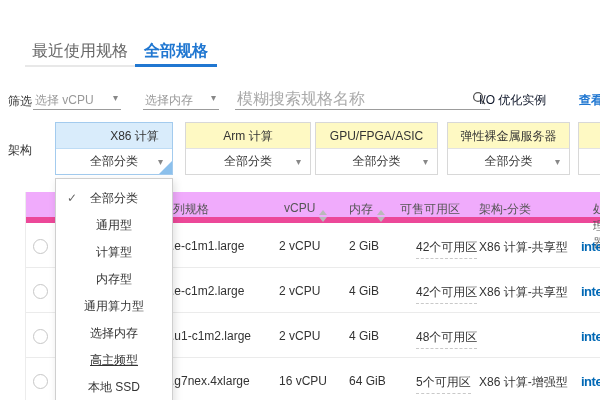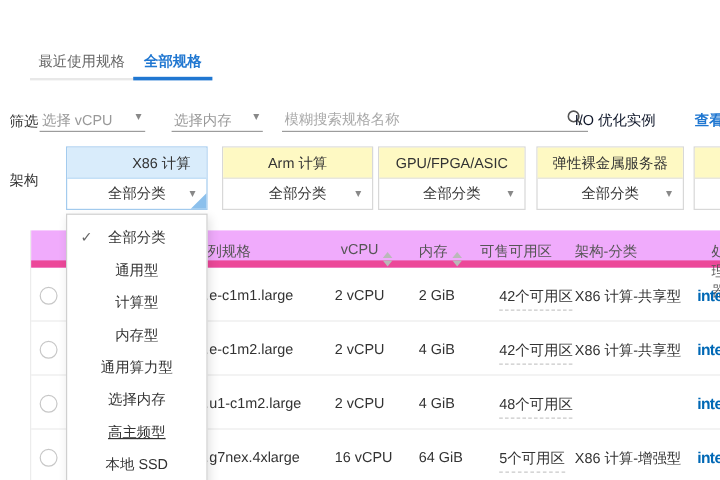--- a/index.html
+++ b/index.html
@@ -4,35 +4,35 @@
 <style>
   * { margin:0; padding:0; box-sizing:border-box; }
   body { background:#fff; }
   #app {
     position:relative; width:600px; height:400px; overflow:hidden;
     background:#fff; font-family:"Liberation Sans","DejaVu Sans",sans-serif;
     font-size:12px; color:#333;
   }
   
   .tabs { position:absolute; left:25px; top:40px; display:flex; }
-  .tab { height:27px; line-height:22px; text-align:center; font-size:12px;
+  .tab { height:27px; line-height:22px; text-align:center; font-size:16px;
          color:#666; border-bottom:2px solid #e8e8e8; padding:0 7px; cursor:pointer; }
   .tab.active { color:#2077d1; font-weight:bold; border-bottom:3px solid #2077d1; padding:0 9px; }
   
   .filter-label { position:absolute; left:8px; top:93px; color:#333; }
   .u-select { position:absolute; top:88px; height:22px; border-bottom:1px solid #9c9c9c;
               color:#999; cursor:pointer; }
   .u-select .txt { position:absolute; left:2px; top:4px; }
   .u-select .caret { position:absolute; right:3px; top:4px; color:#888; font-size:10px; }
   #vcpu-select { left:33px; width:88px; }
   #mem-select  { left:143px; width:76px; }
   .search-wrap { position:absolute; left:235px; top:88px; width:255px; height:22px;
                  border-bottom:1px solid #9c9c9c; }
   .search-wrap input { position:absolute; left:2px; top:2px; width:225px; height:18px;
-                 border:none; outline:none; font-size:12px; color:#333;
+                 border:none; outline:none; font-size:16px; color:#333;
                  font-family:"Liberation Sans","DejaVu Sans",sans-serif; }
   .search-wrap input::placeholder { color:#a9a9a9; }
   .search-icon { position:absolute; right:4px; top:3px; cursor:pointer; }
   .io-label { position:absolute; left:479px; top:92px; color:#0f172a;
               border-bottom:1px dashed #bbb; padding-bottom:18px; }
   .view-more { position:absolute; left:579px; top:92px; color:#2077d1; font-weight:bold;
                white-space:nowrap; cursor:pointer; }
   
   .arch-label { position:absolute; left:8px; top:142px; color:#333; }
   .arch-card { position:absolute; top:122px; height:53px; border:1px solid #d8d8d8;

